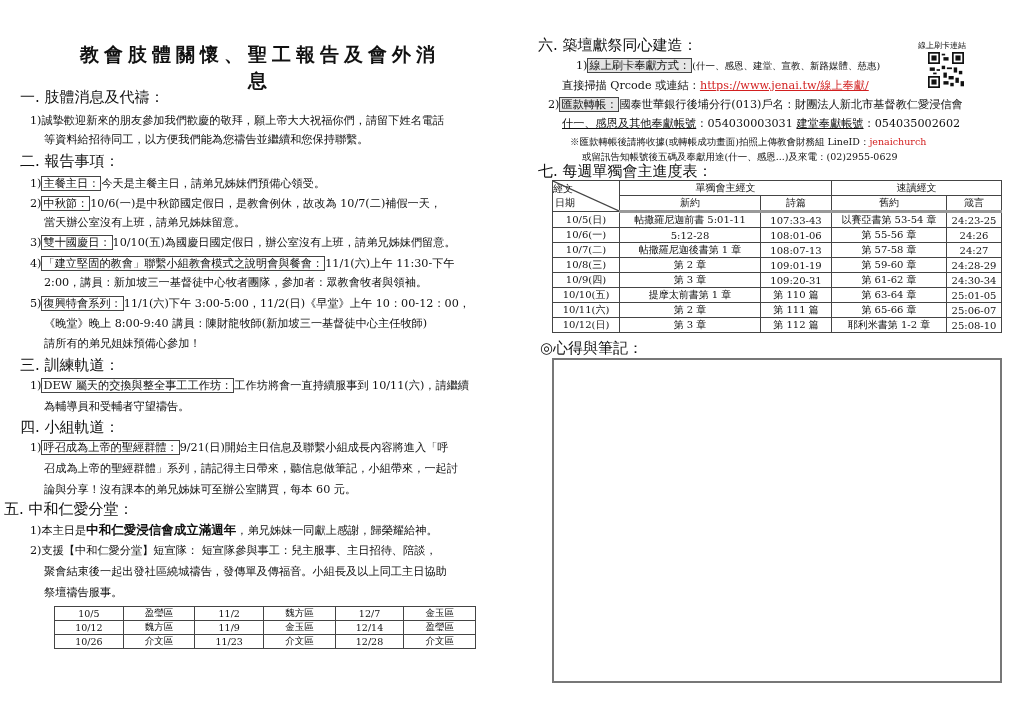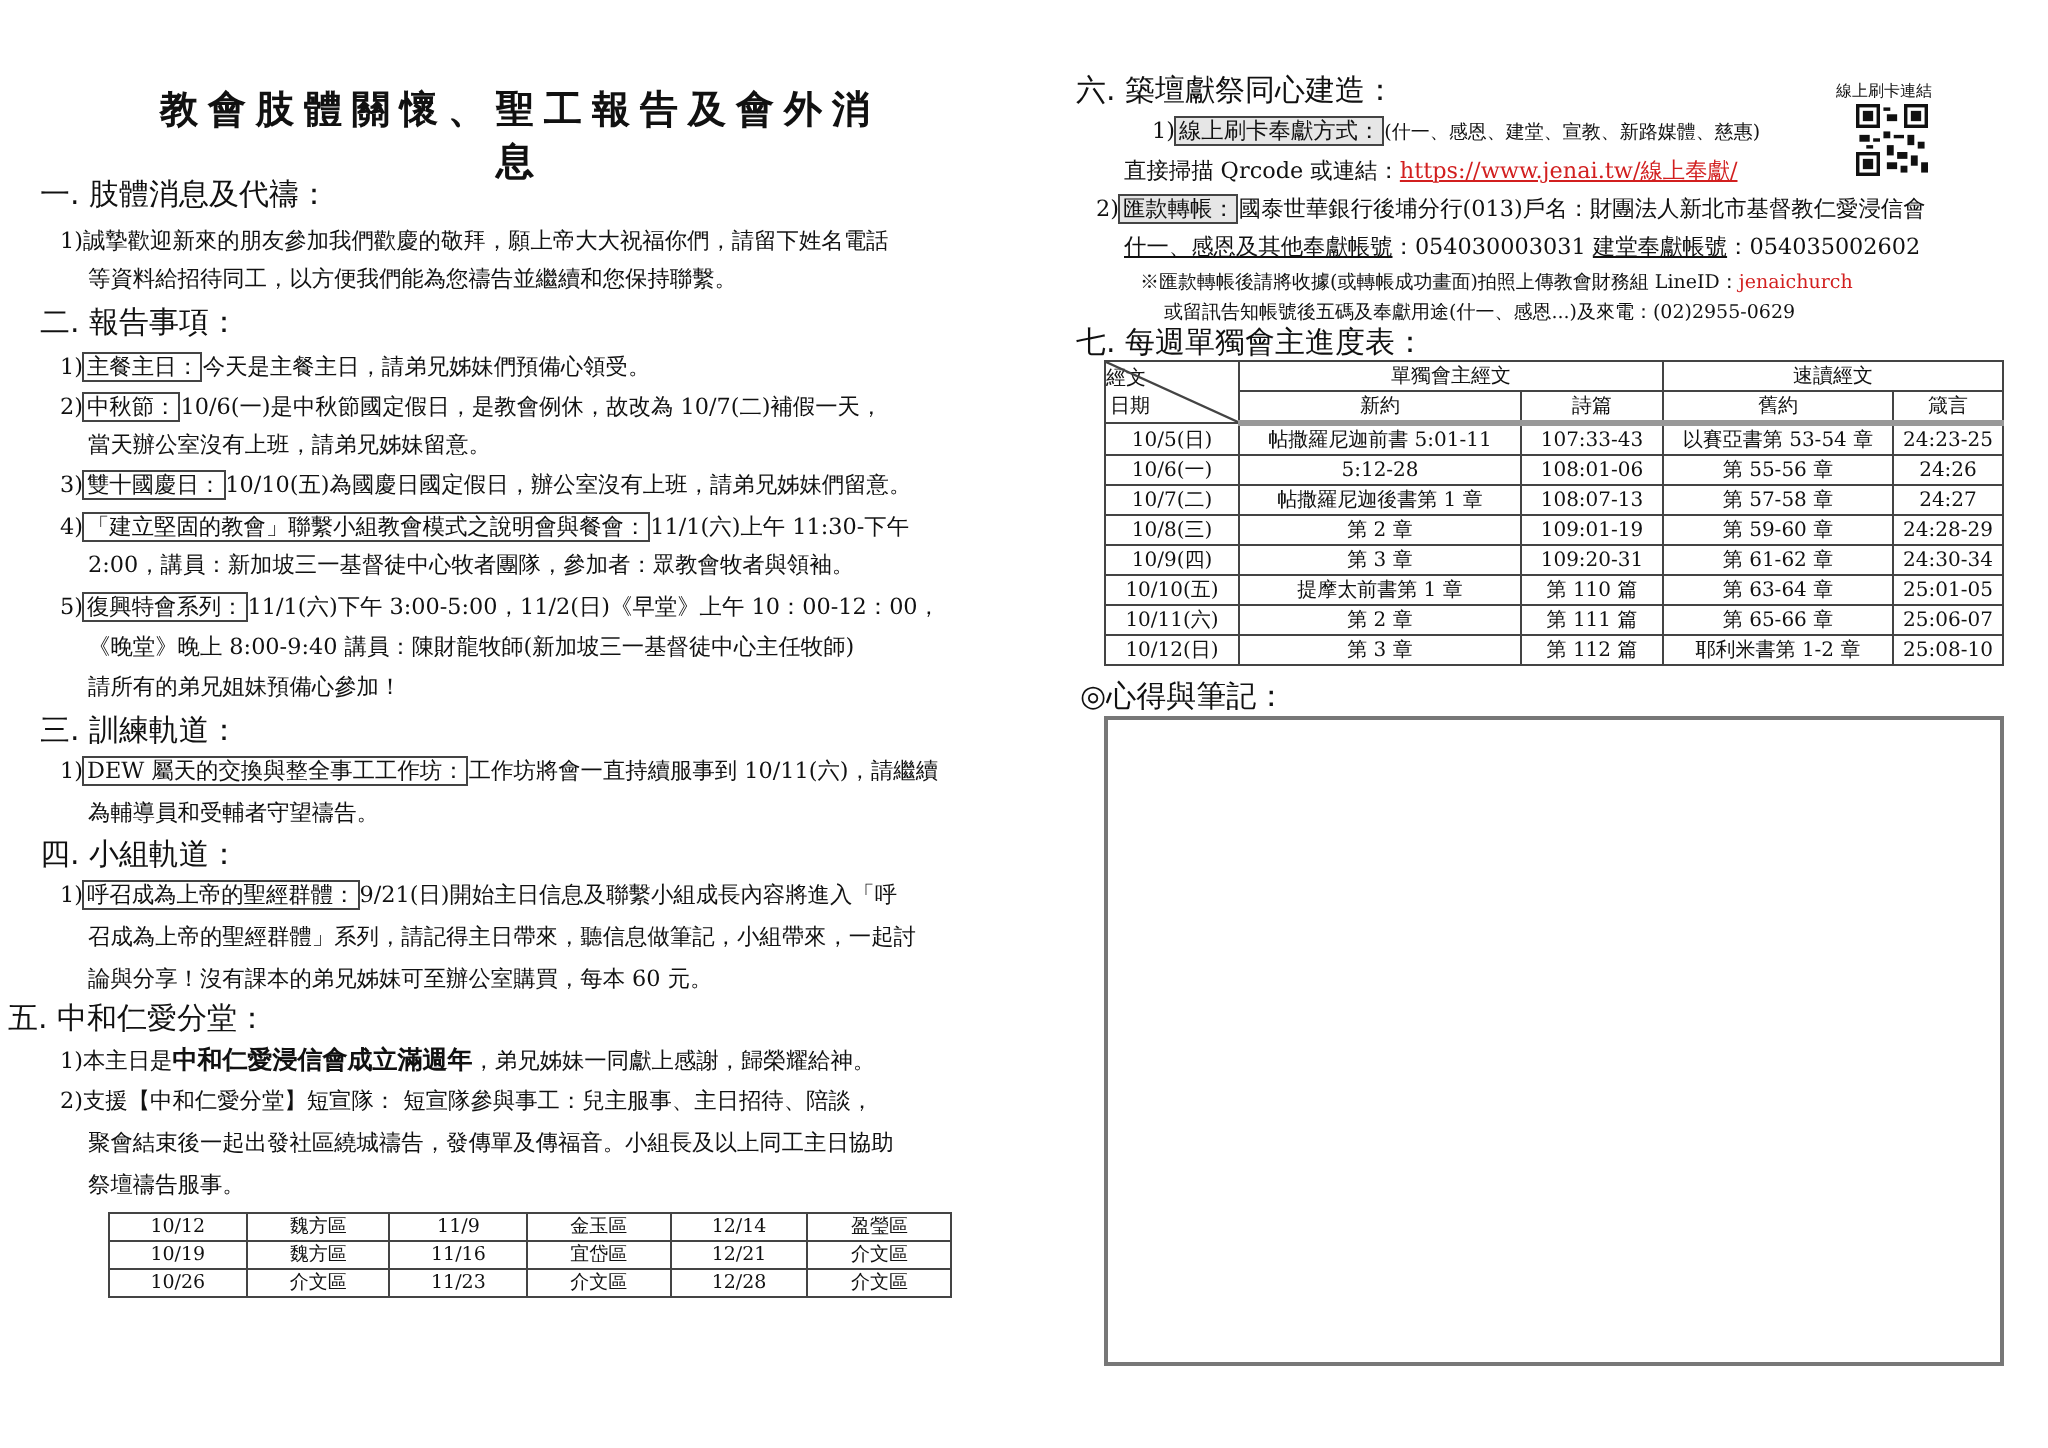--- a/index.html
+++ b/index.html
@@ -53,34 +53,34 @@
 
 <div class="sec-h" style="left:4px;top:500px;">五. 中和仁愛分堂：</div>
 <div class="line" style="left:30px;top:522px;"><span>1)</span><span>本主日是</span><span class="bold-big">中和仁愛浸信會成立滿週年</span><span>，弟兄姊妹一同獻上感謝，歸榮耀給神。</span></div>
 <div class="line" style="left:30px;top:543px;"><span>2)</span><span>支援【中和仁愛分堂】短宣隊： 短宣隊參與事工：兒主服事、主日招待、陪談，</span></div>
 <div class="line" style="left:44px;top:564px;">聚會結束後一起出發社區繞城禱告，發傳單及傳福音。小組長及以上同工主日協助</div>
 <div class="line" style="left:44px;top:585px;">祭壇禱告服事。</div>
 
 <table class="rota" style="left:54px;top:606px;width:422px;">
   <tbody id="rota-body">
       <tr>
+        <td>10/5</td>
+        <td>盈瑩區</td>
+        <td>11/2</td>
+        <td>魏方區</td>
+        <td>12/7</td>
+        <td>金玉區</td>
+      </tr>
+      <tr>
         <td>10/12</td>
         <td>魏方區</td>
         <td>11/9</td>
         <td>金玉區</td>
         <td>12/14</td>
         <td>盈瑩區</td>
-      </tr>
-      <tr>
-        <td>10/19</td>
-        <td>魏方區</td>
-        <td>11/16</td>
-        <td>宜岱區</td>
-        <td>12/21</td>
-        <td>介文區</td>
       </tr>
       <tr>
         <td>10/26</td>
         <td>介文區</td>
         <td>11/23</td>
         <td>介文區</td>
         <td>12/28</td>
         <td>介文區</td>
       </tr>
     </tbody>

